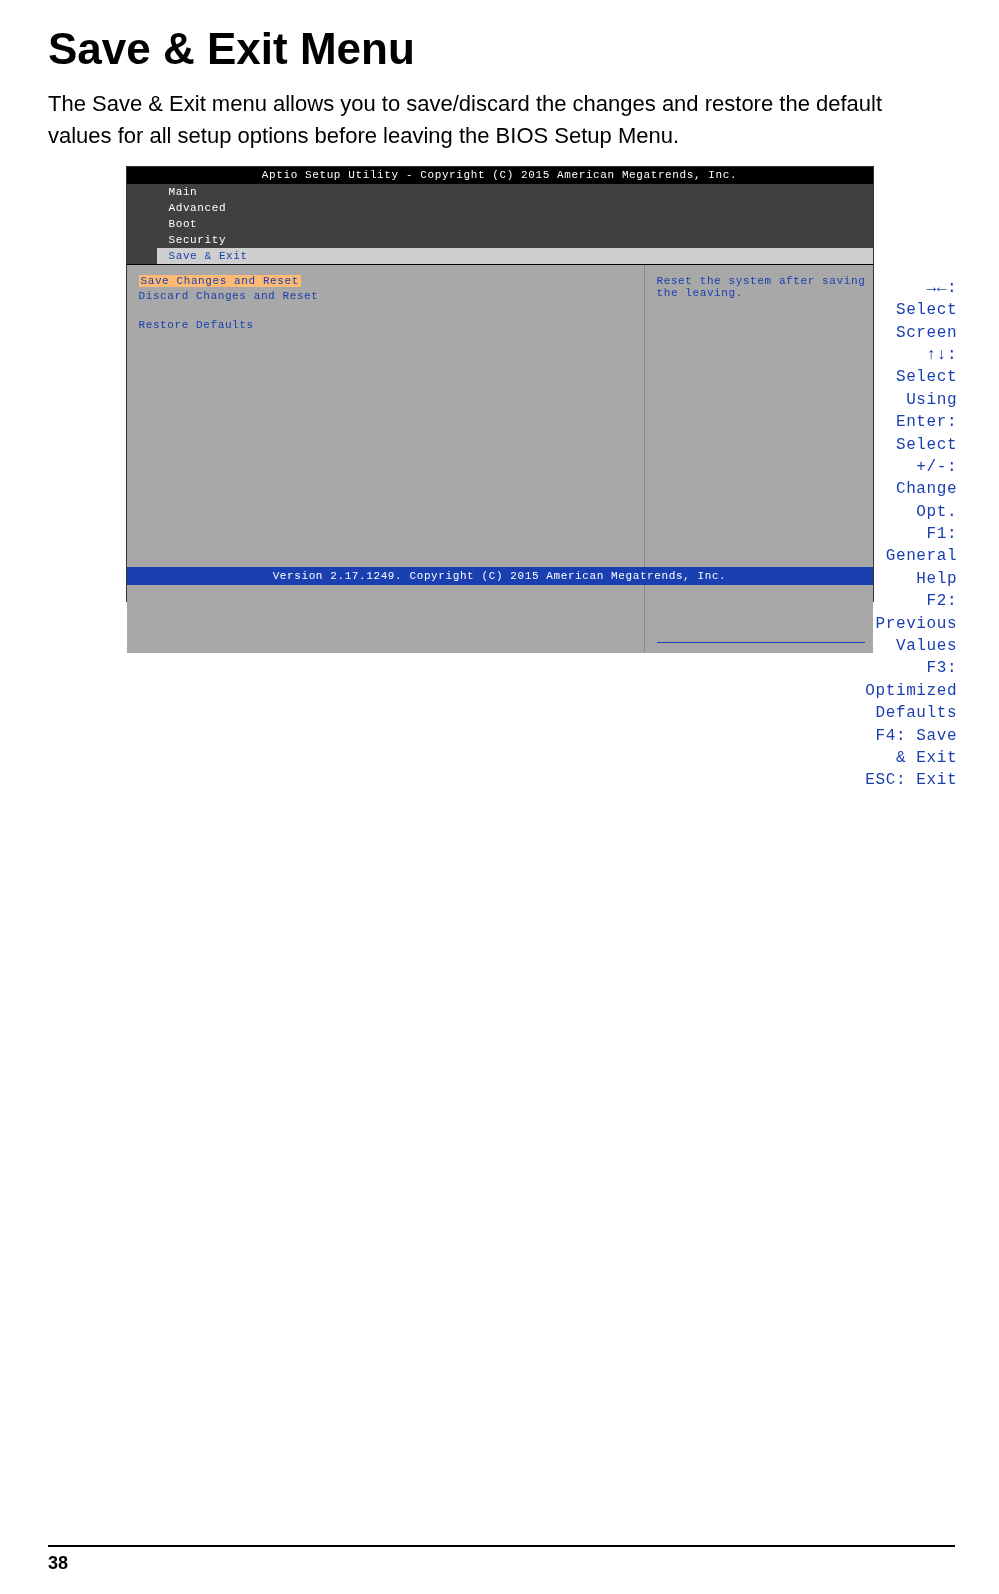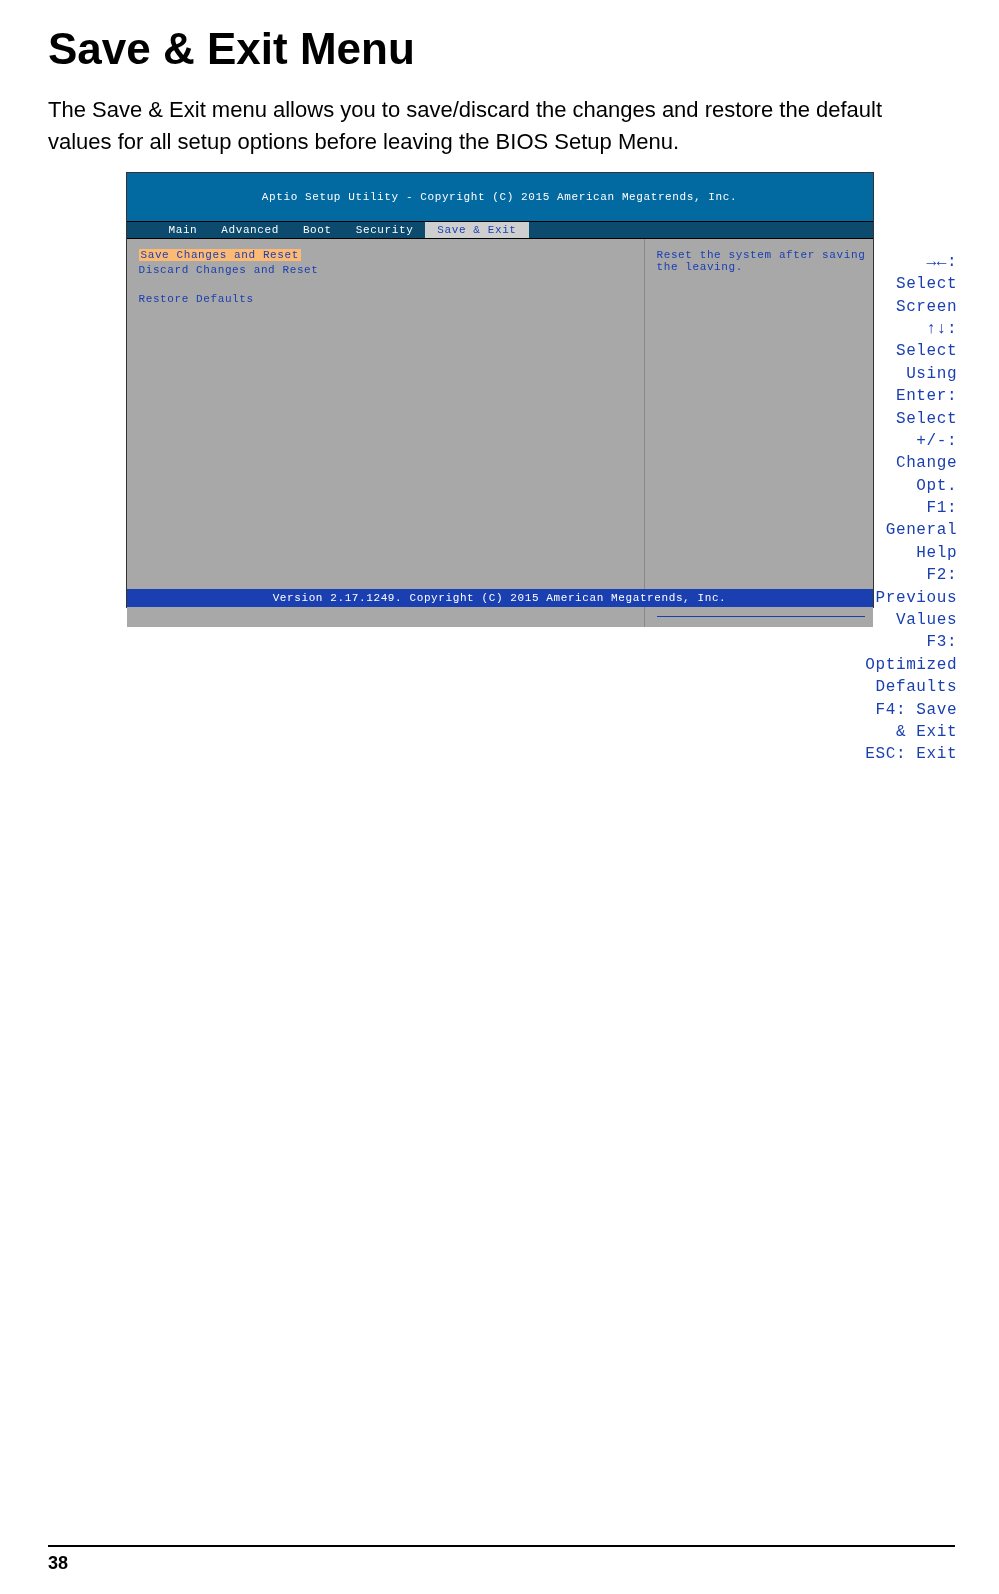--- a/index.html
+++ b/index.html
@@ -19,21 +19,21 @@
     font-weight: bold;
     font-style: italic;
     border-bottom: 2px solid #000;
     padding-bottom: 3px;
     margin-bottom: 10px;
   }
   .heading {
     font-size: 44px;
     font-weight: bold;
     color: #000;
-    margin: 12px 0 20px 0;
+    margin: 12px 0 14px 0;
     font-family: Verdana, Geneva, sans-serif;
   }
   .body-text {
     font-size: 22px;
     color: #000;
     line-height: 1.45;
     margin-bottom: 14px;
   }
   .bios-wrap {
     margin: 0 auto;
@@ -44,34 +44,35 @@
     height: 436px;
     background: #a8a8a8;
     border: 1px solid #333;
     font-family: "Courier New", monospace;
     font-size: 11px;
     letter-spacing: 0.6px;
     color: #fff;
     position: relative;
   }
   .bios-header {
-    background: #0369a1;
+    background: #000000;
     color: #fff;
     text-align: center;
-    padding: 18px 0;
+    padding: 2px 0;
     font-size: 11px;
     border-bottom: 1px solid #000;
   }
   .bios-tabs {
-    background: #0c4a6e;
+    background: #404040;
     color: #fff;
     display: flex;
     padding-left: 30px;
     font-size: 11px;
     border-bottom: 1px solid #000;
+    flex-direction: column;
   }
   .bios-tab {
     padding: 2px 12px;
   }
   .bios-tab.active {
     background: #cfcfcf;
     color: #1a3fb0;
   }
   .bios-body {
     display: flex;
@@ -112,21 +113,21 @@
   }
   .key-help {
     margin-top: 2px;
     color: #1a3fb0;
     font-size: 16px;
     line-height: 1.4;
     text-align: right;
   }
   .bios-footer {
     position: absolute;
-    bottom: 0;
+    bottom: 16px;
     left: 0;
     right: 0;
     background: #1a3fb0;
     color: #fff;
     text-align: center;
     padding: 3px 0;
     font-size: 11px;
   }
   .page-footer {
     position: absolute;

